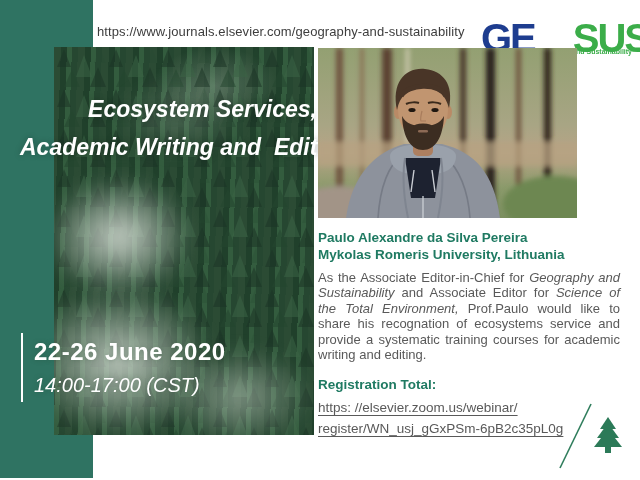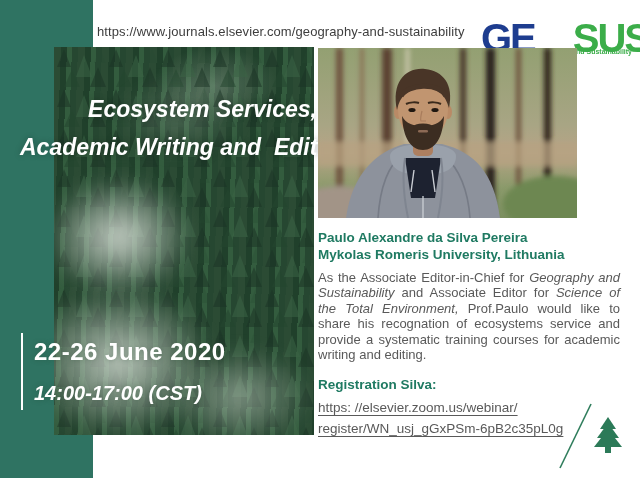--- a/index.html
+++ b/index.html
@@ -37,21 +37,21 @@
   
   .title-block { position:absolute; left:0; top:90px; width:297px; text-align:right; color:#ffffff;
     font-size:23px; font-weight:bold; font-style:italic; line-height:38px;
     text-shadow:0 0 6px rgba(0,0,0,0.25);margin-left:20px; }
   .title-line { white-space:pre; }
   
   .event-block { position:absolute; left:21px; top:333px; border-left:2.5px solid #ffffff; padding:3px 0 4px 11px; color:#ffffff;
     text-shadow:0 0 5px rgba(40,70,50,0.35); }
   .event-l1 { font-size:21px; font-weight:bold; font-style:italic; line-height:27px; }
   .event-l2 { font-size:24px; font-weight:bold; line-height:31px; letter-spacing:0.5px; }
-  .event-l3 { font-size:20px; font-weight:bold; font-style:italic; line-height:26px; margin-top:13px; }
+  .event-l3 { font-size:20px; font-weight:normal; font-style:italic; line-height:26px; margin-top:5px; }
   
   .photo { position:absolute; left:318px; top:48px; width:259px; height:170px; overflow:hidden; }
   
   .name-block { position:absolute; left:318px; top:229px; color:#1f7a62; font-size:13.5px; font-weight:bold; line-height:17px; }
   .bio { position:absolute; left:318px; top:270px; width:302px; color:#595959; font-size:13px; line-height:15.4px; text-align:justify; }
   .bio .it { font-style:italic; }
   .reg-label { position:absolute; left:318px; top:377px; color:#1f7a62; font-size:13.5px; font-weight:bold; }
   .reg-links { position:absolute; left:318px; top:397px; font-size:13.5px; color:#595959; line-height:21px; }
   .reg-links div { text-decoration:underline; text-underline-offset:3px; cursor:pointer; }
   
@@ -171,21 +171,21 @@
     </svg>
   </div>
 
   <div class="name-block">
     <div>Paulo Alexandre da Silva Pereira</div>
     <div>Mykolas Romeris University, Lithuania</div>
   </div>
 
   <div class="bio"><span>As the Associate Editor-in-Chief for </span><span class="it">Geography and Sustainability</span><span> and Associate Editor for </span><span class="it">Science of the Total Environment,</span><span> Prof.Paulo would like to share his recognation of ecosystems service and provide a systematic training courses for academic writing and editing.</span></div>
 
-  <div class="reg-label">Registration Silva:</div>
+  <div class="reg-label">Registration Total:</div>
   <div class="reg-links">
     <div>https: //elsevier.zoom.us/webinar/</div>
     <div>register/WN_usj_gGxPSm-6pB2c35pL0g</div>
   </div>
 
   <svg class="diag" width="46" height="72">
     <line x1="39" y1="4" x2="8" y2="68" stroke="#2f7d5c" stroke-width="1.6"></line>
   </svg>
   <svg class="tree-badge" width="32" height="38" viewBox="0 0 32 38">
     <g fill="#2c7a58">

